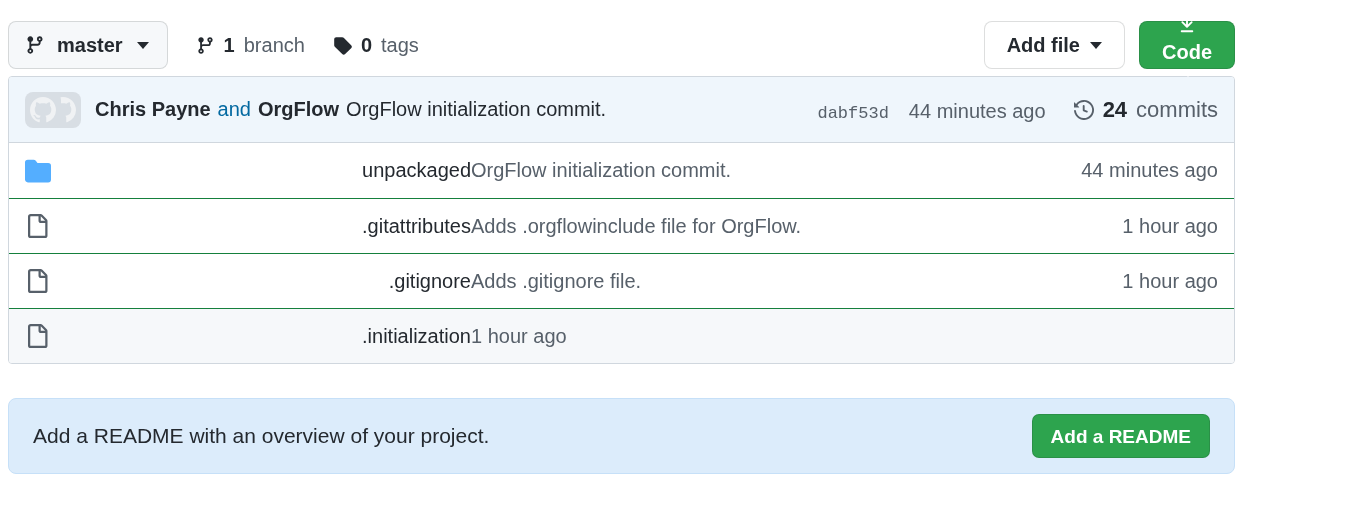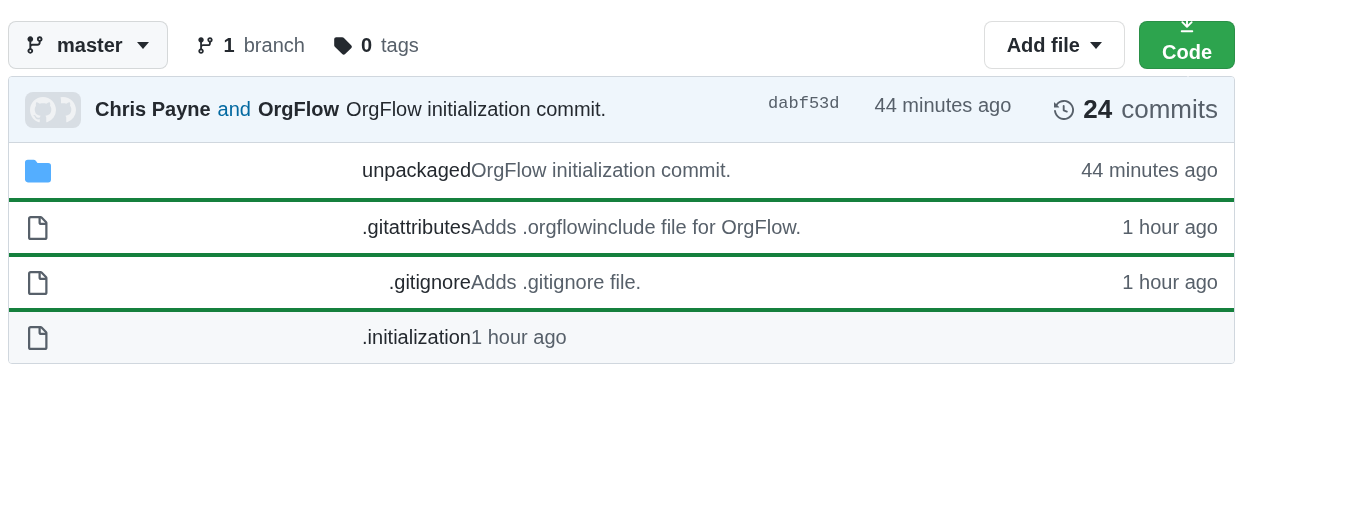--- a/index.html
+++ b/index.html
@@ -83,38 +83,38 @@
     border-radius: 8px;
     background: #d8dee4;
     display: flex; align-items: center; justify-content: center;
   }
   .avatars .av.a2 { left: 20px; z-index: 1; }
   .avatars .av.a1 { left: 0; z-index: 2; }
   .commit-text { margin-left: 14px; display: flex; align-items: baseline; gap: 7px; white-space: nowrap; }
   .commit-text .author { font-weight: 600; color: #24292f; cursor: pointer; }
   .commit-text .and { color: #0369a1; font-weight: 400; }
   .commit-text .msg { color: #24292f; font-weight: 400; cursor: pointer; }
-  .commit-right { margin-left: auto; display: flex; align-items: flex-start; gap: 35px; }
+  .commit-right { margin-left: auto; display: flex; align-items: flex-end; gap: 20px; }
   .sha {
     font-family: "Liberation Mono", "DejaVu Sans Mono", monospace;
     font-size: 17px; color: #57606a; cursor: pointer;
   }
   .when { font-size: 20px; color: #57606a; }
   .commits-link {
     display: inline-flex; align-items: center; gap: 9px;
-    font-size: 26px; color: #57606a; cursor: pointer; margin-left: 8px;
+    font-size: 22px; color: #57606a; cursor: pointer; margin-left: 8px;
   }
   .commits-link b { color: #24292f; font-weight: 600; }
 
   
   .row {
     display: flex; align-items: center;
     height: 55px;
     padding: 0 16px;
-    border-top: 4px solid #15803d;
+    border-top: 1px solid #15803d;
     font-size: 20px;
   }
   .row:first-of-type { border-top: none; }
   .row.hovered { background: #f6f8fa; }
   .row .icon-cell { width: 46px; flex: 0 0 auto; display: flex; align-items: center; }
   .row .name { width: 400px; flex: 0 0 auto; color: #24292f; cursor: pointer; overflow: hidden; text-overflow: ellipsis; white-space: nowrap; text-align: right; }
   .row .msg { flex: 1 1 auto; color: #57606a; cursor: pointer; overflow: hidden; text-overflow: ellipsis; white-space: nowrap; padding-right: 16px; }
   .row .age { flex: 0 0 auto; color: #57606a; text-align: right; white-space: nowrap; }
 
   
@@ -272,14 +272,18 @@
             <path d="M3.75 1.5a.25.25 0 00-.25.25v12.5c0 .138.112.25.25.25h9.5a.25.25 0 00.25-.25V6h-2.75A1.75 1.75 0 019 4.25V1.5H3.75zm6.75.062V4.25c0 .138.112.25.25.25h2.688l-.011-.013-2.914-2.914-.013-.011zM2 1.75C2 .784 2.784 0 3.75 0h6.586c.464 0 .909.184 1.237.513l2.914 2.914c.329.328.513.773.513 1.237v9.586A1.75 1.75 0 0113.25 16h-9.5A1.75 1.75 0 012 14.25V1.75z"></path>
           </svg>
         </span>
         <span class="name">.initialization</span>
         <span class="age">1 hour ago</span>
       </div>
 
     </div>
   </div>
 
+  <div class="readme">
+    <span class="txt">Add a README with an overview of your project.</span>
+    <button class="btn btn-green">Add a README</button>
+  </div>
 
 </div>
 
 </body></html>

